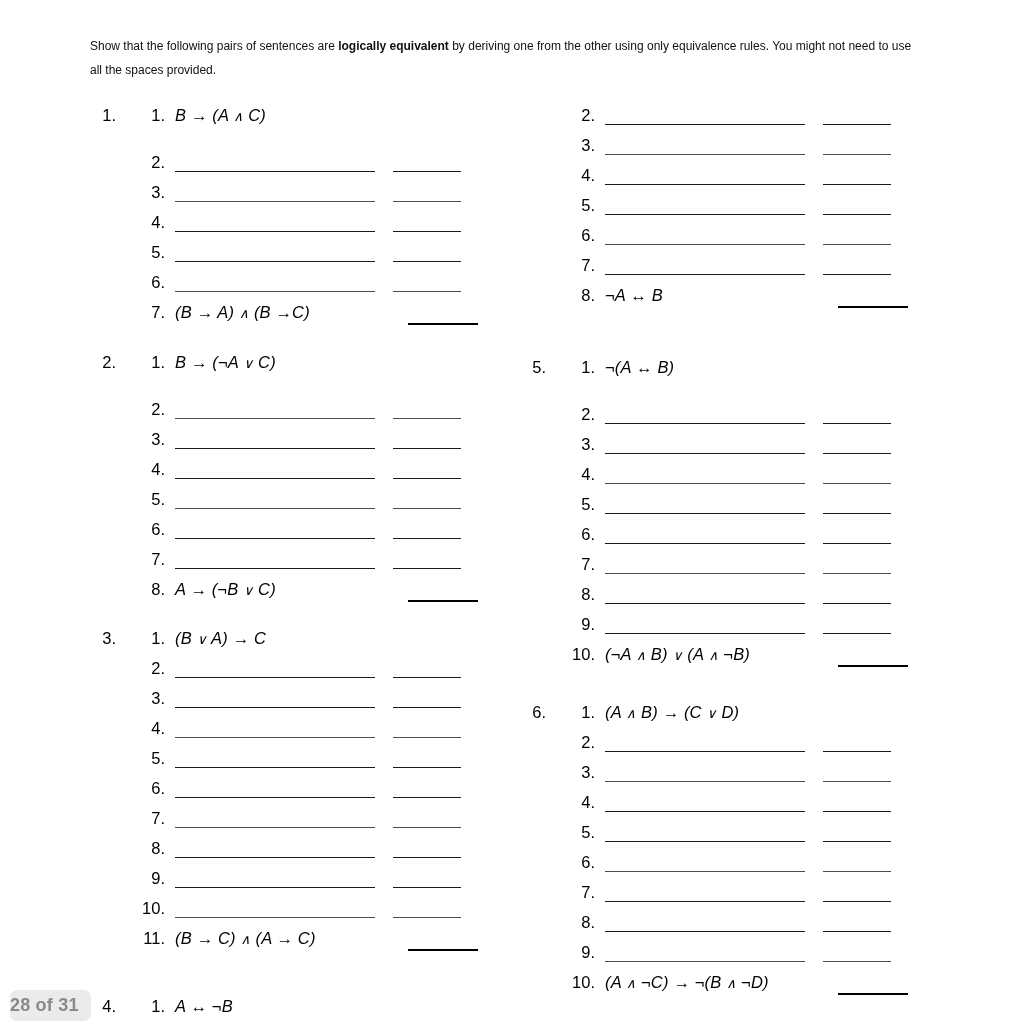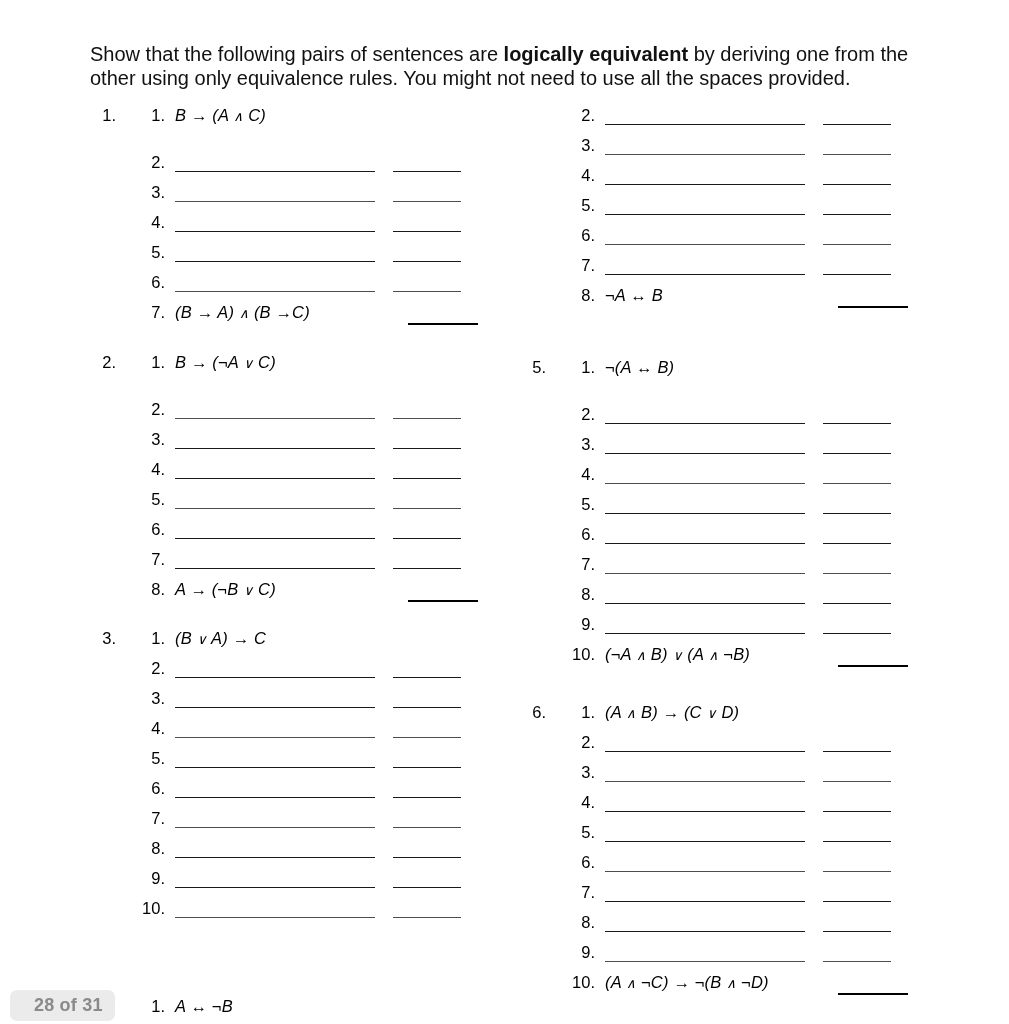--- a/index.html
+++ b/index.html
@@ -16,21 +16,21 @@
     color: #000000;
     -webkit-font-smoothing: antialiased;
   }
 
   
   #instructions {
     position: absolute;
     left: 90px;
     top: 22px;
     width: 830px;
-    font-size: 20px;
+    font-size: 12px;
     line-height: 24px;
     color: #111111;
   }
   #instructions b { font-weight: bold; }
 
   
   .column {
     position: absolute;
     top: 0;
     width: 430px;
@@ -118,21 +118,21 @@
   }
 
   
   .rule-main.soft, .rule-just.soft { border-bottom-color: #4d4d4d; }
 
   
   #page-badge {
     position: absolute;
     left: 10px;
     bottom: 3px;
-    padding: 5px 12px 6px 24px;
+    padding: 5px 12px 6px 0;
     background: #ebebeb;
     border-radius: 7px;
     color: #8a8a8a;
     font-size: 18px;
     font-weight: bold;
     line-height: 20px;
     letter-spacing: 0.2px;
   }
 </style>
 </head>
@@ -264,20 +264,25 @@
       <div class="row">
         <div class="step-num">9.</div>
         <div class="rule-main"></div>
         <div class="rule-just"></div>
       </div>
       <div class="row">
         <div class="step-num">10.</div>
         <div class="rule-main soft"></div>
         <div class="rule-just soft"></div>
       </div>
+      <div class="row">
+        <div class="step-num">11.</div>
+        <div class="formula">(B <span class="arrow">→</span> C) <span class="op-small">∧</span> (A <span class="arrow">→</span> C)</div>
+        <div class="rule-just final"></div>
+      </div>
     </div>
     <div class="problem" style="top: 996px;">
       <div class="prob-num">4.</div>
       <div class="row">
         <div class="step-num">1.</div>
         <div class="formula">A ↔ ¬B</div>
       </div>
     </div>
   </div>
 <div class="column" id="col-right">

